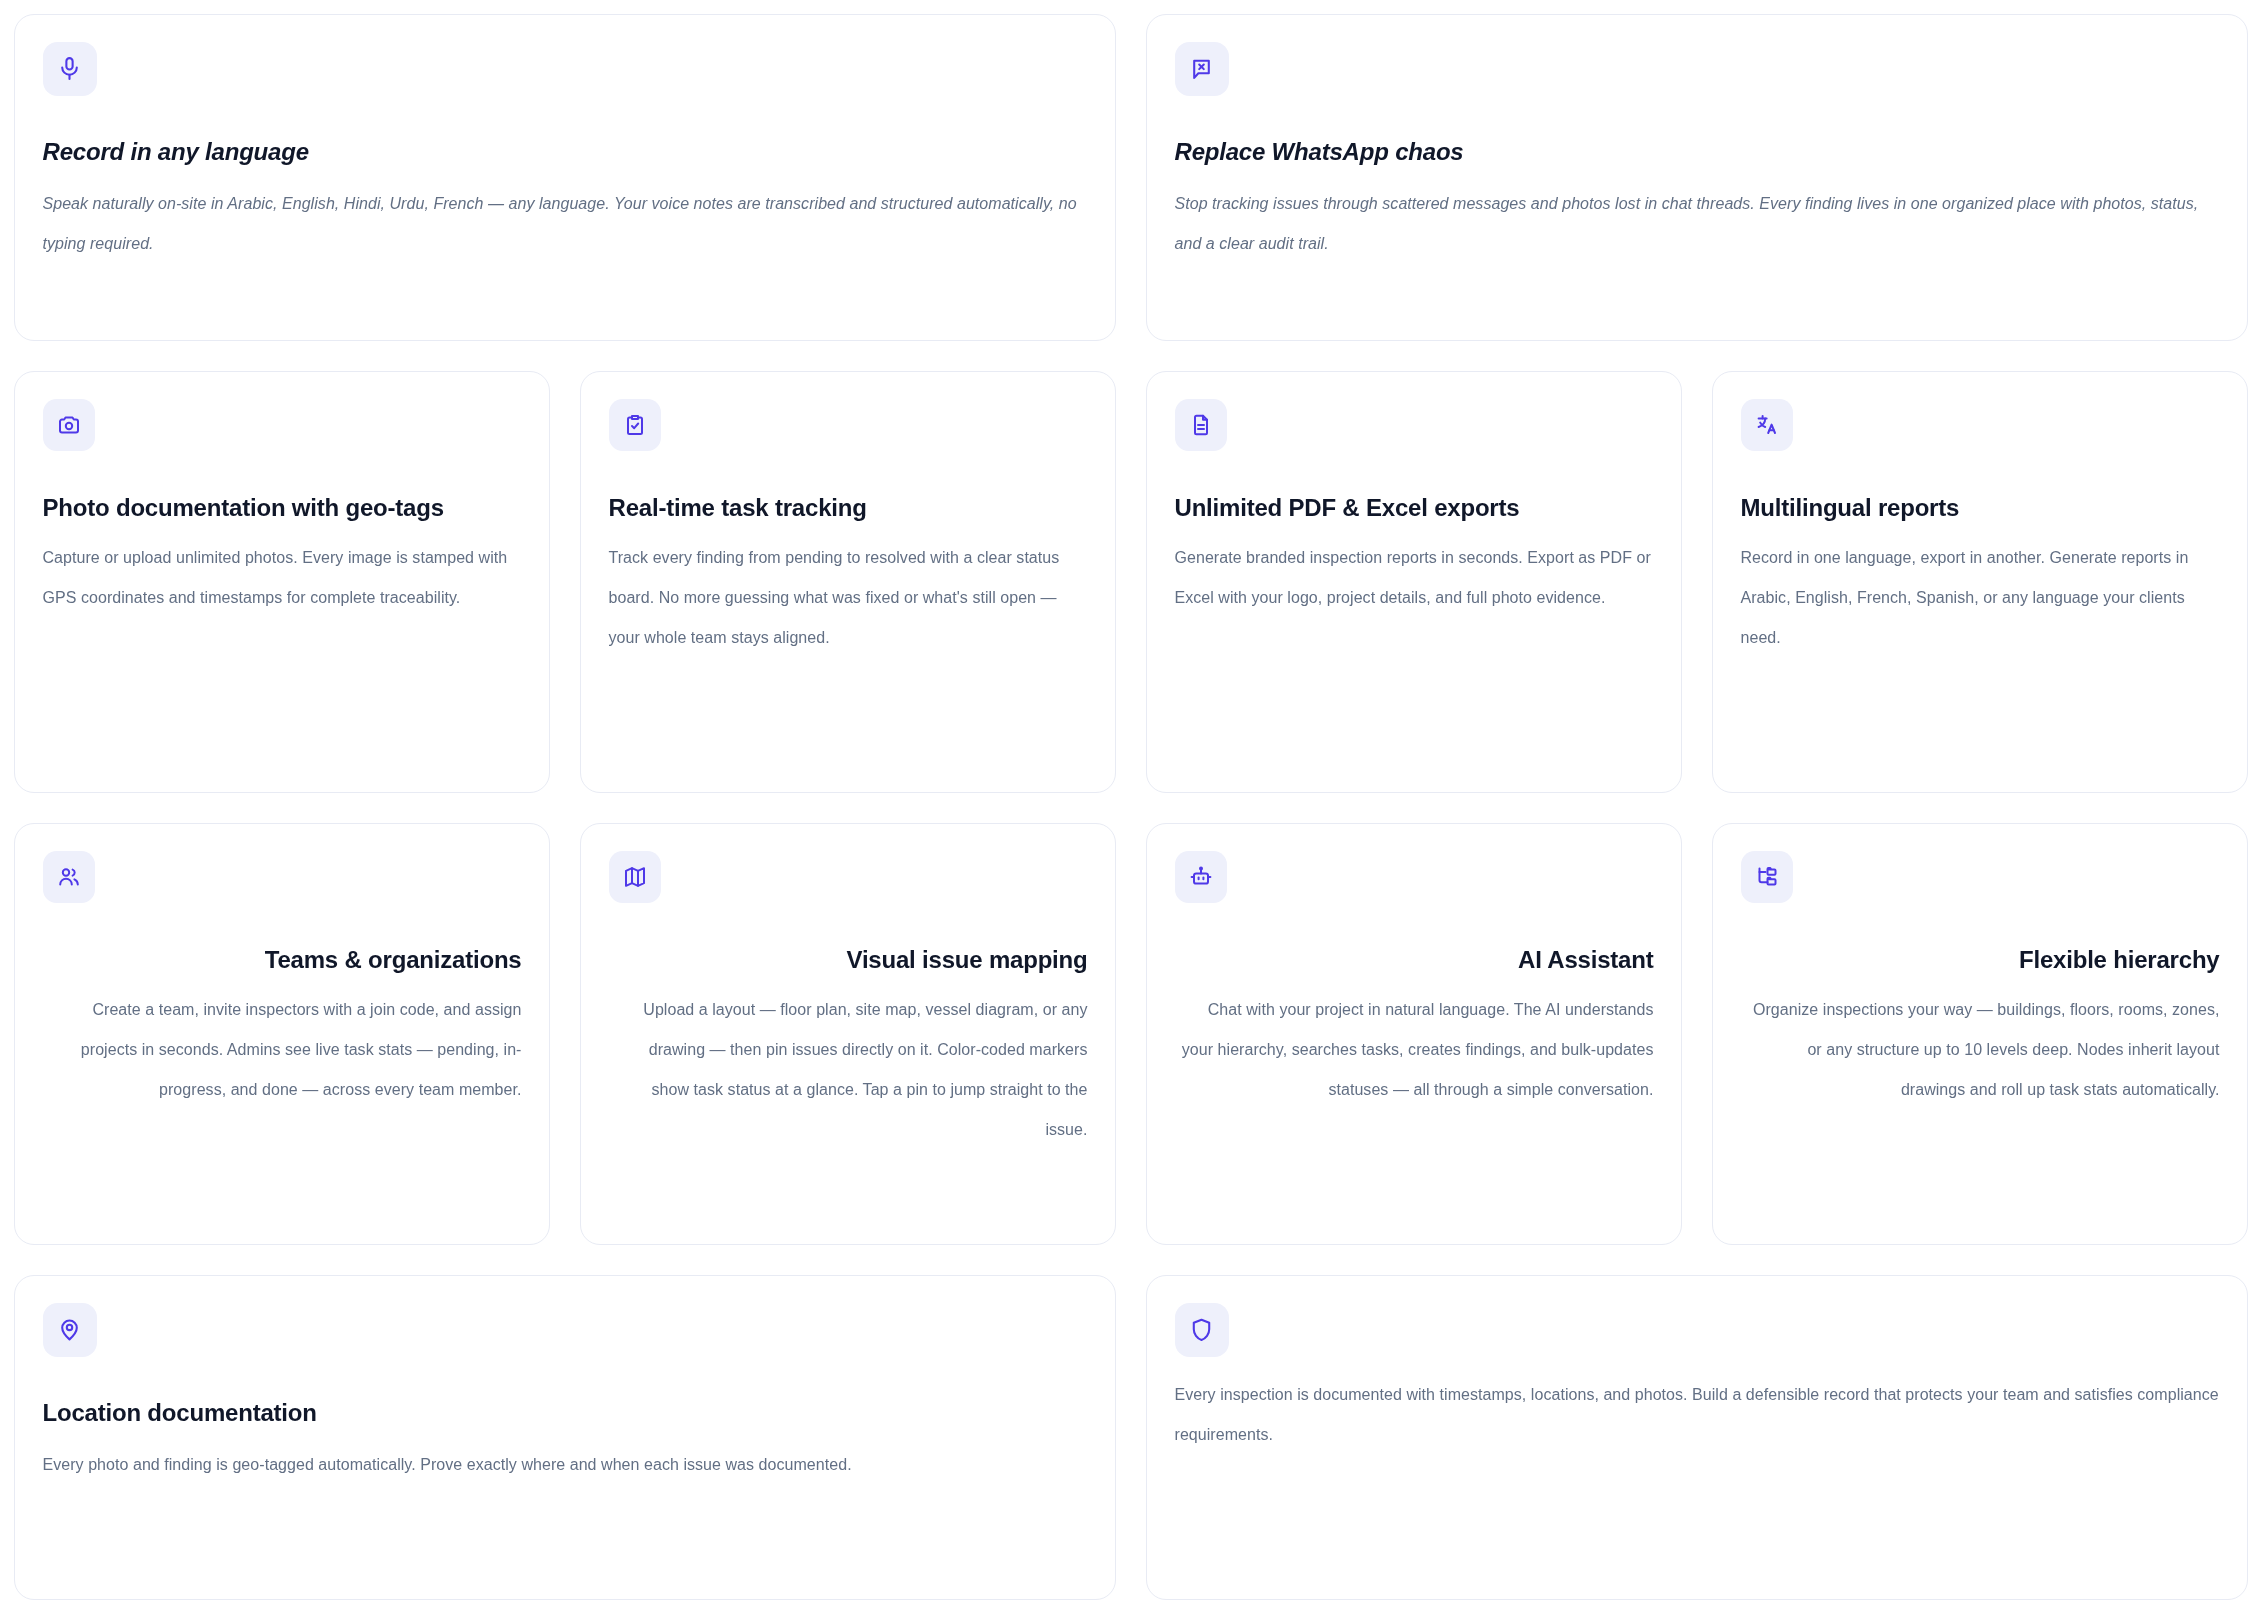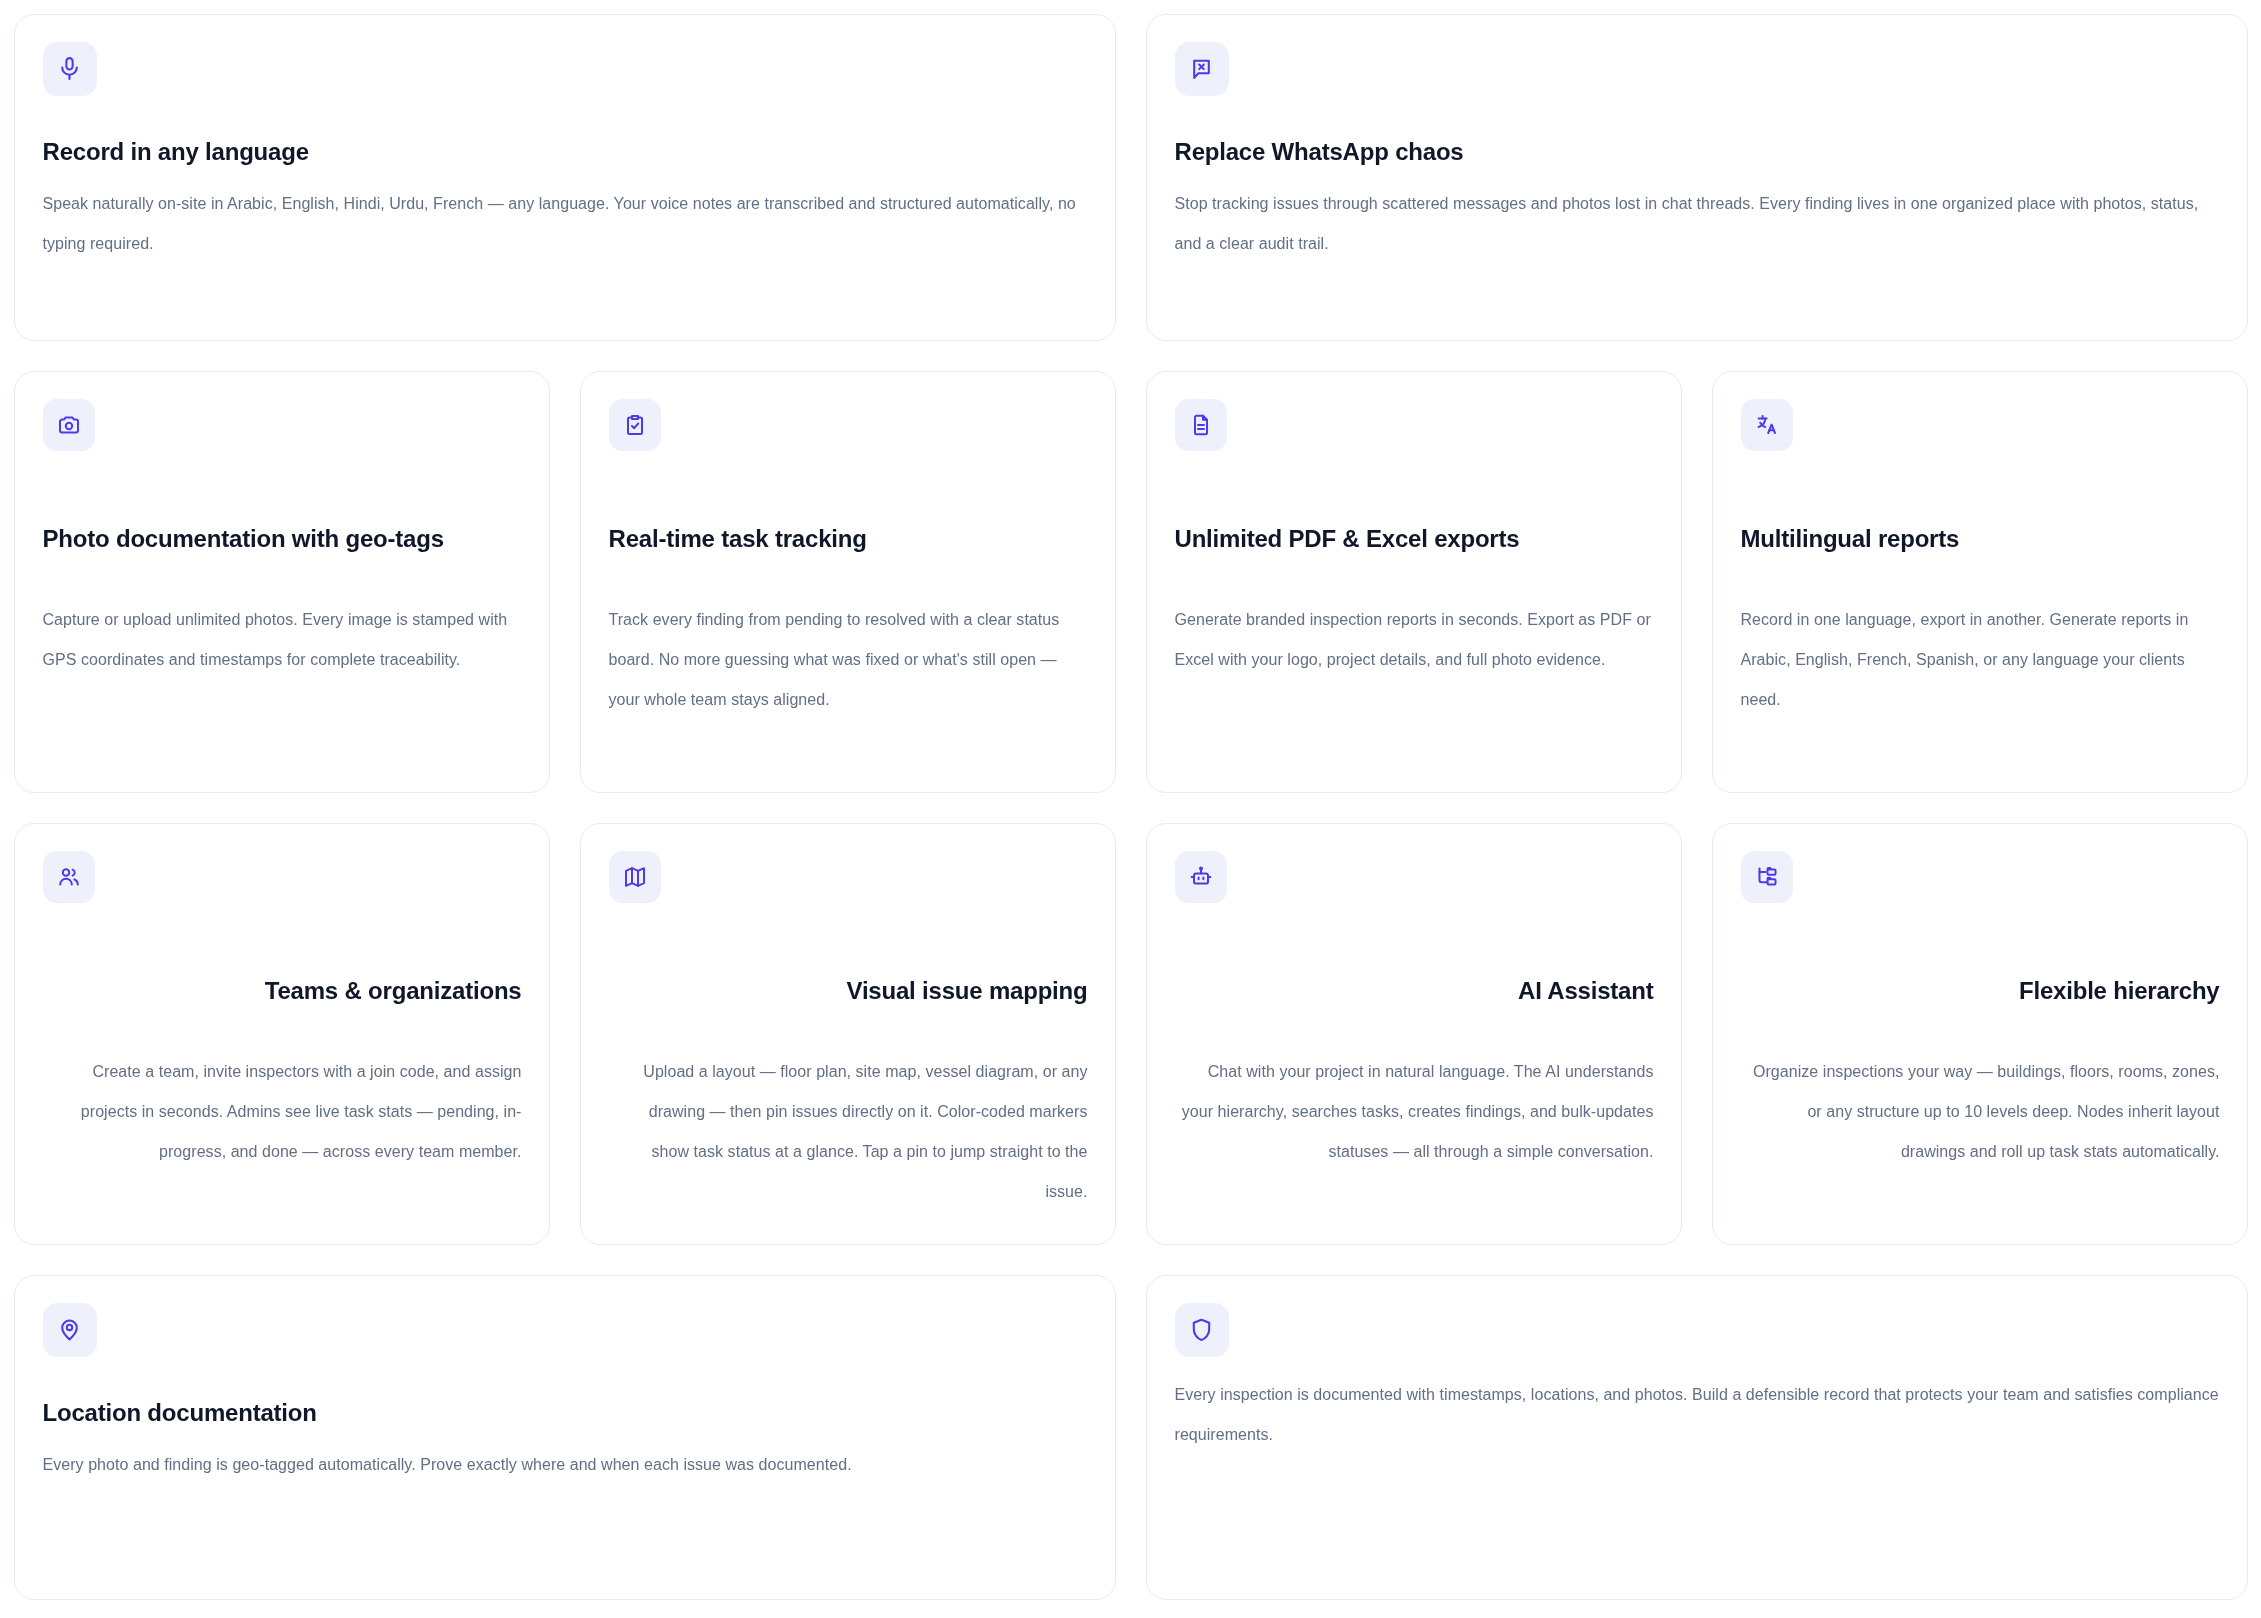--- a/index.html
+++ b/index.html
@@ -20,21 +20,21 @@
     flex-direction: column;
     gap: 30px;
   }
 
   .feature-row {
     display: flex;
     gap: 30px;
   }
 
   
-  .row-wide  { height: 327px; }
+  .row-wide  { height: 327px; font-style: italic; }
   .row-quad  { height: 422px; }
   .row-quad2 { height: 422px; text-align: right; }
   .row-wide2 { height: 325px; }
 
   .feature-card {
     background: #ffffff;
     border: 1px solid #e8ebf4;
     border-radius: 20px;
     padding: 27px 27px 27px 28px;
     display: flex;
@@ -85,21 +85,21 @@
   .card-wide .card-title { margin-top: 42px; }
   .card-wide .card-desc  { margin-top: 18.3px; }
 
   
   .card-quarter .icon-tile {
     width: 52px;
     height: 52px;
     border-radius: 13.5px;
   }
   .card-quarter .icon-tile svg { width: 24px; height: 24px; }
-  .card-quarter { padding: 27px 27px 27px 28px; gap: 31px; }
+  .card-quarter { padding: 27px 27px 27px 28px; }
   .card-quarter .card-title { margin-top: 43px; }
   .card-quarter .card-desc  { margin-top: 16.4px; }
 </style>
 </head>
 <body>
 
 <div class="features-grid">
 
   <div class="feature-row row-wide">
 

